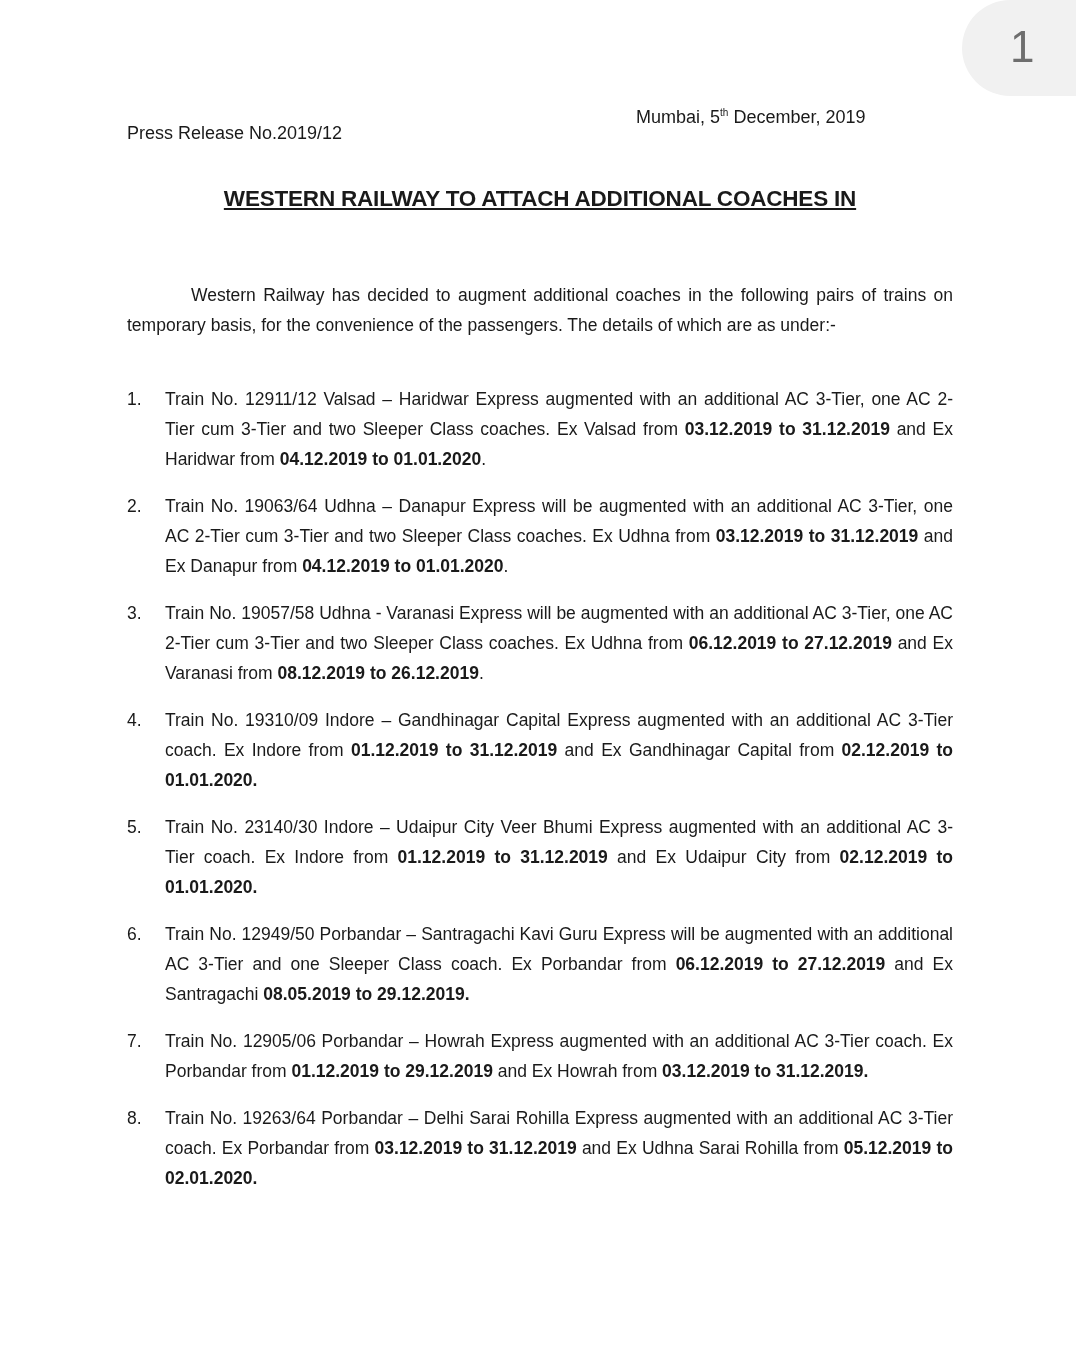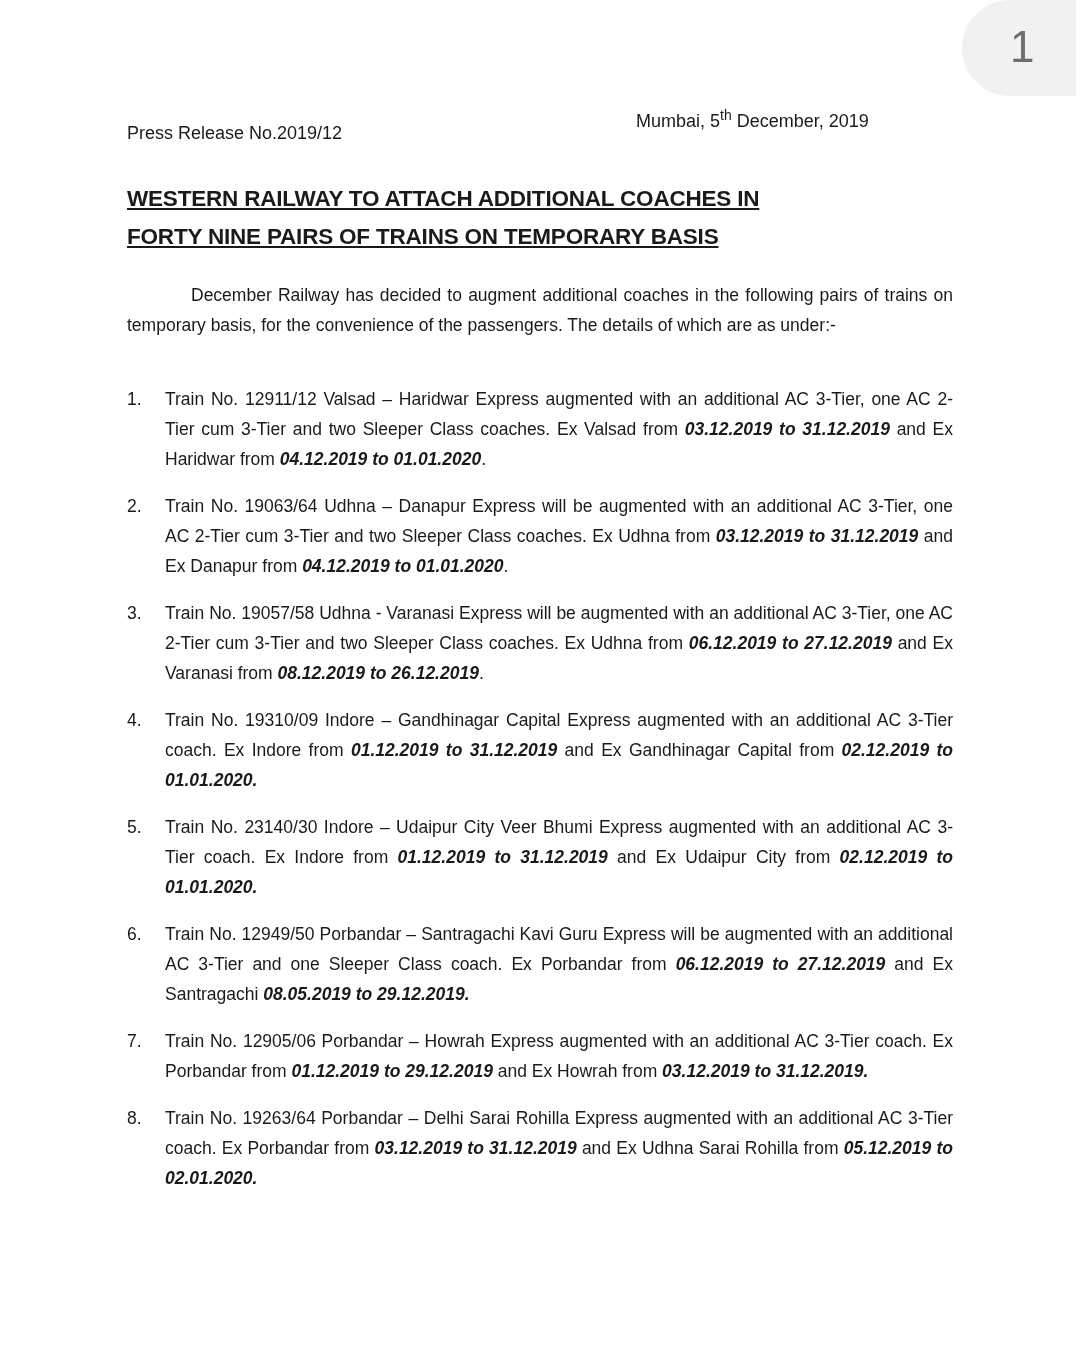--- a/index.html
+++ b/index.html
@@ -10,53 +10,52 @@
   .page-badge {
     position: absolute; left: 962px; top: 0; width: 130px; height: 96px;
     background: #f1f1f1; border-radius: 48px 0 0 48px;
   }
   .page-badge span {
     position: absolute; left: 48px; top: 22px; font-size: 44px; color: #6e6e6e; font-weight: 300;
   }
   .header-row { position: absolute; top: 107px; left: 127px; width: 760px; font-size: 18px; }
   .header-left { position: absolute; left: 0; top: 16px; }
   .header-right { position: absolute; left: 509px; top: 0; white-space: nowrap; }
-  .header-right sup { font-size: 14px; margin-top: 24px; }
+  .header-right sup { font-size: 10px; margin-top: 24px; }
   .title {
-    position: absolute; top: 180px; left: 127px; width: 826px; 
+    position: absolute; top: 180px; left: 127px; width: 826px; text-align: center;
     font-weight: bold; font-size: 22.5px; line-height: 38px; text-decoration: underline;
     letter-spacing: -0.2px;
   }
   .intro {
     position: absolute; top: 280px; left: 127px; width: 826px; font-size: 17.5px;
     line-height: 30px; text-align: justify; text-indent: 64px;
   }
   .list { position: absolute; top: 384px; left: 127px; width: 826px; }
   .item { position: relative; padding-left: 38px; font-size: 17.5px; line-height: 30px; text-align: justify; margin-bottom: 17px; }
   .item .num { position: absolute; left: 0; top: 0; }
-  .item b { font-style: italic; }
+  .item b { }
 </style>
 </head>
 <body>
 
 <div class="page-badge">
   <span>1</span>
 </div>
 
 <div class="header-row">
   <span class="header-left">Press Release No.2019/12</span>
   <span class="header-right"><span>Mumbai, 5</span><sup>th</sup><span> December, 2019</span></span>
 </div>
 
 <div class="title">
   <div>WESTERN RAILWAY TO ATTACH ADDITIONAL COACHES IN</div>
-  <div>FORTY NINE PAIRS OF TRAINS ON TEMPORARY BASIS</div>
 </div>
 
-<div class="intro">December Railway has decided to augment additional coaches in the following pairs of trains on temporary basis, for the convenience of the passengers. The details of which are as under:-</div>
+<div class="intro">Western Railway has decided to augment additional coaches in the following pairs of trains on temporary basis, for the convenience of the passengers. The details of which are as under:-</div>
 
 <div class="list" id="train-list">
     <div class="item"><span class="num">1.</span><span>Train No. 12911/12  Valsad – Haridwar Express augmented with an additional AC 3-Tier, one AC 2-Tier cum 3-Tier and two Sleeper Class coaches. Ex Valsad from </span><b>03.12.2019 to 31.12.2019</b><span> and Ex Haridwar  from </span><b>04.12.2019 to 01.01.2020</b><span>.</span></div>
     <div class="item"><span class="num">2.</span><span>Train No. 19063/64  Udhna – Danapur Express will be augmented with an additional AC 3-Tier, one AC 2-Tier cum 3-Tier and two Sleeper Class coaches. Ex Udhna from </span><b>03.12.2019 to 31.12.2019</b><span> and Ex Danapur  from </span><b>04.12.2019 to 01.01.2020</b><span>.</span></div>
     <div class="item"><span class="num">3.</span><span>Train No. 19057/58  Udhna - Varanasi Express will be augmented with an additional AC 3-Tier, one AC 2-Tier cum 3-Tier and two Sleeper Class coaches. Ex Udhna from </span><b>06.12.2019 to 27.12.2019</b><span> and Ex Varanasi  from </span><b>08.12.2019 to 26.12.2019</b><span>.</span></div>
     <div class="item"><span class="num">4.</span><span>Train No. 19310/09 Indore – Gandhinagar Capital Express augmented with an additional AC 3-Tier coach. Ex Indore from </span><b>01.12.2019 to 31.12.2019</b><span> and Ex Gandhinagar Capital from </span><b>02.12.2019 to 01.01.2020.</b><span></span></div>
     <div class="item"><span class="num">5.</span><span>Train No. 23140/30 Indore – Udaipur City Veer Bhumi Express augmented with an additional AC 3-Tier coach. Ex Indore from </span><b>01.12.2019 to 31.12.2019</b><span> and Ex Udaipur City from </span><b>02.12.2019 to 01.01.2020.</b><span></span></div>
     <div class="item"><span class="num">6.</span><span>Train No. 12949/50 Porbandar – Santragachi Kavi Guru Express will be augmented with an additional AC 3-Tier and one Sleeper Class coach. Ex Porbandar from </span><b>06.12.2019 to 27.12.2019</b><span> and Ex Santragachi </span><b>08.05.2019 to 29.12.2019.</b><span></span></div>
     <div class="item"><span class="num">7.</span><span>Train No. 12905/06 Porbandar – Howrah Express augmented with an additional AC 3-Tier coach. Ex Porbandar from </span><b>01.12.2019 to 29.12.2019</b><span> and Ex Howrah from </span><b>03.12.2019 to 31.12.2019.</b><span></span></div>
     <div class="item"><span class="num">8.</span><span>Train No. 19263/64 Porbandar – Delhi Sarai Rohilla Express augmented with an additional AC 3-Tier coach. Ex Porbandar from </span><b>03.12.2019 to 31.12.2019</b><span> and Ex Udhna Sarai Rohilla  from </span><b>05.12.2019 to 02.01.2020.</b><span></span></div>

